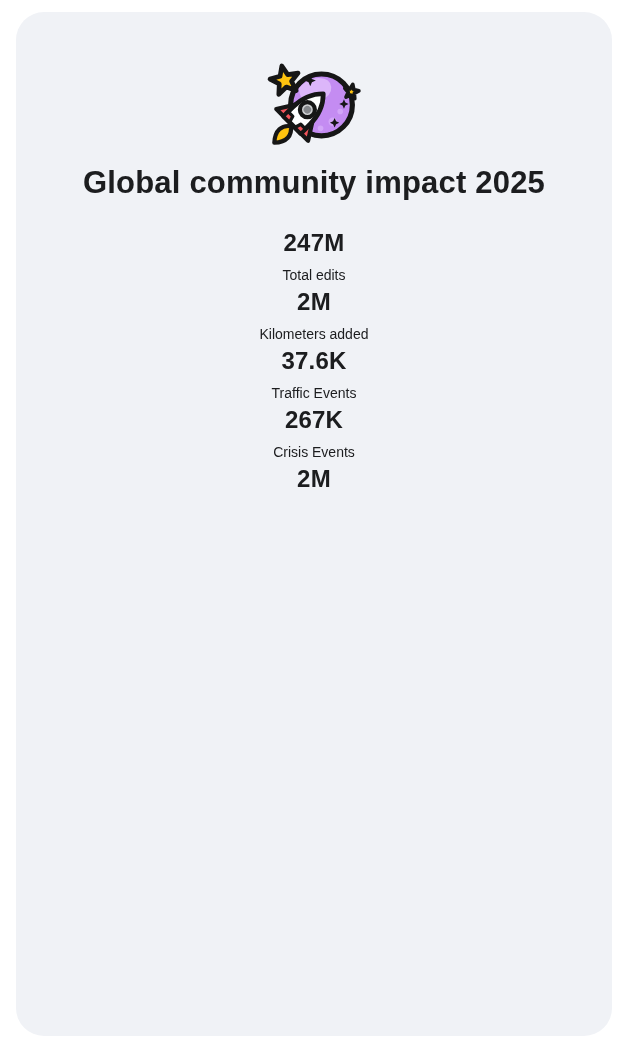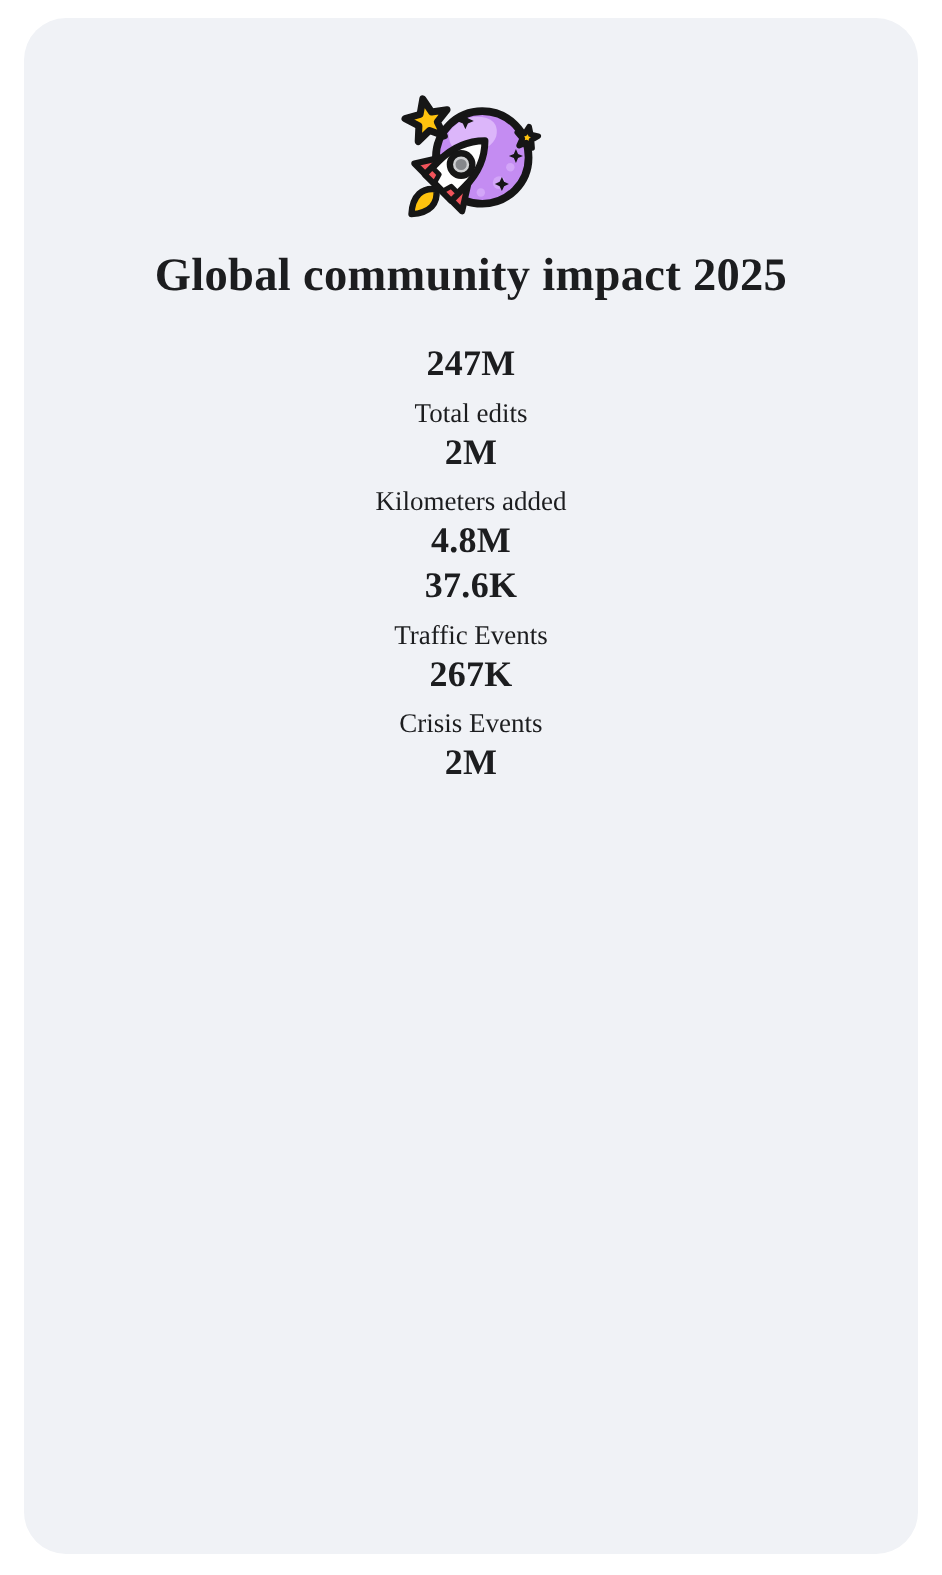--- a/index.html
+++ b/index.html
@@ -9,21 +9,20 @@
     height: 1050px;
     background: #ffffff;
     font-family: "Liberation Sans", "DejaVu Sans", sans-serif;
     -webkit-font-smoothing: antialiased;
   }
   .page {
     position: relative;
     width: 628px;
     height: 1050px;
     background: var(--page-bg, #ffffff);
-    font-family: Liberation Serif, serif;
   }
   .card {
     position: absolute;
     left: 16px;
     right: 16px;
     top: 12px;
     bottom: 14px;
     background: var(--card-bg, #f0f2f6);
     border-radius: 28px;
     box-sizing: border-box;
@@ -60,21 +59,21 @@
   }
   .stat-value {
     font-size: 24px;
     line-height: 30px;
     font-weight: 700;
     color: #1c1d1f;
     letter-spacing: 0.2px;
   }
   .stat-label {
     margin-top: 5px;
-    font-size: 18px;
+    font-size: 14px;
     line-height: 24px;
     font-weight: 400;
     color: #1c1d1f;
   }
 </style>
 </head>
 <body>
 
 <div class="page">
   <div class="card">
@@ -123,21 +122,20 @@
     <div class="stats">
         <div class="stat">
           <div class="stat-value">247M</div>
           <div class="stat-label">Total edits</div>
         </div>
         <div class="stat">
           <div class="stat-value">2M</div>
           <div class="stat-label">Kilometers added</div>
         </div>
         <div class="stat">
-          <div class="stat-value">4.8M</div>
         </div>
         <div class="stat">
           <div class="stat-value">37.6K</div>
           <div class="stat-label">Traffic Events</div>
         </div>
         <div class="stat">
           <div class="stat-value">267K</div>
           <div class="stat-label">Crisis Events</div>
         </div>
         <div class="stat">

